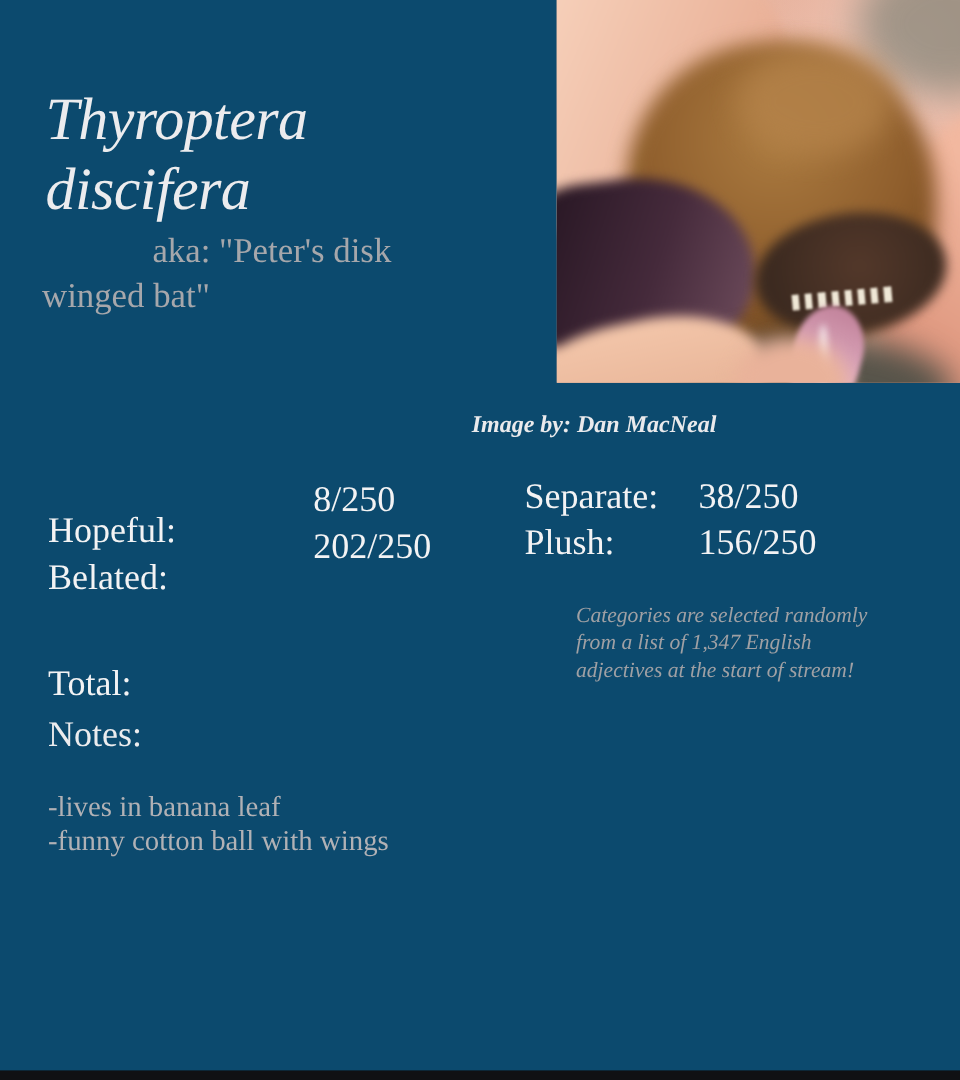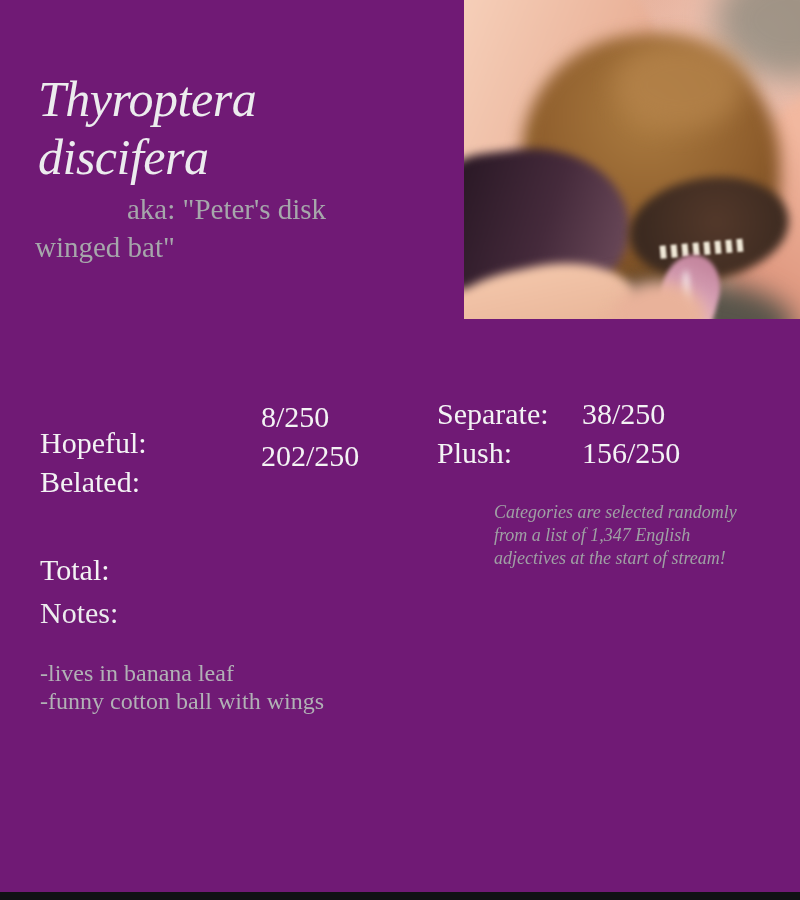--- a/index.html
+++ b/index.html
@@ -1,19 +1,19 @@
 <!DOCTYPE html>
 <html><head>
 <meta charset="utf-8">
 <style>
   html,body{margin:0;padding:0;background:#000;}
   .stage{
     position:relative;
     width:800px;height:900px;
-    background:#701a75;
+    background:#0c4a6e;
     overflow:hidden;
     font-family:"Liberation Serif", serif;
   }
   
   .title{
     position:absolute;left:38px;top:70px;
     font-style:italic;font-size:50px;line-height:58px;
     color:#ececee;letter-spacing:-0.5px;
   }
   .subtitle{
@@ -29,21 +29,21 @@
     font-size:20px;color:#eaeaec;
   }
   .stat-row{position:absolute;left:0;width:800px;height:36px;}
   .stat-label,.stat-value{
     position:absolute;top:0;
     font-size:30px;line-height:34px;color:#f3f3f4;white-space:nowrap;
   }
   .col-ll{left:40px;margin-top:26px;}  .col-lv{left:261px;}
   .col-rl{left:437px;} .col-rv{left:582px;}
   .category-note{
-    position:absolute;left:494px;top:501px;width:248px;
+    position:absolute;left:480px;top:501px;width:248px;
     font-style:italic;font-size:18px;line-height:23px;
     color:#9fa0a4;
   }
   .notes-heading{
     position:absolute;left:40px;top:596px;
     font-size:30px;color:#ececee;
   }
   .note-list{
     position:absolute;left:40px;top:660px;
     font-size:24px;line-height:27.5px;color:#b1b1b5;
@@ -167,20 +167,21 @@
     <div class="wing"></div>
     <div class="gray-bottom"></div>
     <div class="muzzle"></div>
     <div class="teeth"></div>
     <div class="tongue"></div>
     <div class="tongue-hi"></div>
     <div class="finger-bottom"></div>
     <div class="finger-tip"></div>
   </div>
 
+  <div class="credit">Image by: Dan MacNeal</div>
 
   <div class="stat-row" style="top:400px">
     <span class="stat-label col-ll">Hopeful:</span>
     <span class="stat-value col-lv">8/250</span>
   </div>
   <div class="stat-row" style="top:439px">
     <span class="stat-label col-ll">Belated:</span>
     <span class="stat-value col-lv">202/250</span>
   </div>
   <div class="stat-row" style="top:397px">

